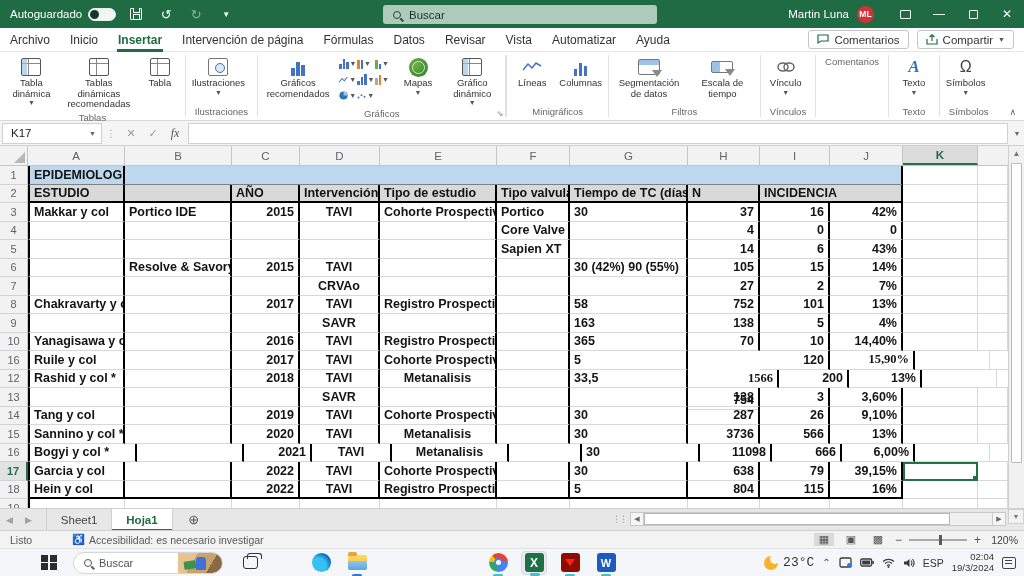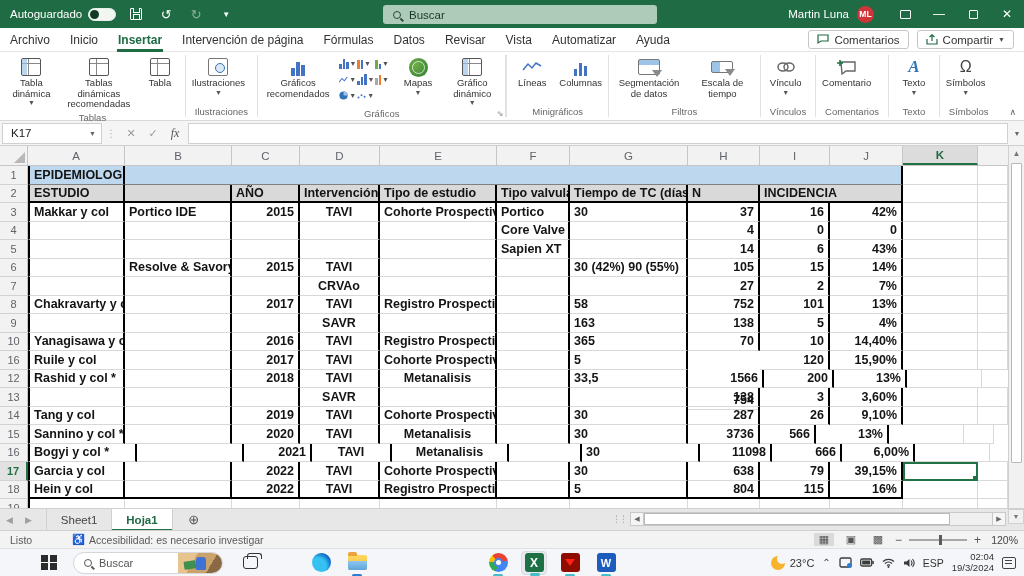--- a/index.html
+++ b/index.html
@@ -155,21 +155,21 @@
   .chrome { width:19px; height:19px; border-radius:50%; background:conic-gradient(from -40deg, #ea4335 0 33%, #4285f4 33% 66%, #34a853 66% 87%, #fbbc05 87%); position:relative; }
   .chrome:after { content:""; position:absolute; inset:5px; background:#fff; border-radius:50%; border:2px solid #4285f4; }
   .xltile { width:19px; height:19px; background:#1e7145; border-radius:3px; color:#fff; font-weight:bold; font-size:12px; display:flex; align-items:center; justify-content:center; }
   .pdftile { width:19px; height:19px; background:#8f0d00; border-radius:3px; position:relative; display:flex; align-items:center; justify-content:center; }
   .pdftile i { width:0; height:0; border-left:5px solid transparent; border-right:5px solid transparent; border-top:7px solid #ff2116; }
   .pdftile i:after { content:""; }
   .wdtile { width:19px; height:19px; background:#1d5bbf; border-radius:3px; color:#fff; font-weight:bold; font-size:11px; display:flex; align-items:center; justify-content:center; }
   .tb-right2 { margin-left:auto; display:flex; align-items:center; gap:8px; padding-right:8px; color:#333; }
   .moon { width:14px; height:14px; border-radius:50%; background:#f7b32b; position:relative; }
   .moon:after { content:""; position:absolute; right:-2px; top:-2px; width:10px; height:10px; border-radius:50%; background:#f4f6f9; }
-  .temp { font-size:11px; color:#333; }
+  .temp { font-size:13px; color:#333;font-family:Liberation Mono, monospace; }
   .trayglyph { font-size:10px; color:#3a3a3a; }
   .clockstack { text-align:right; font-size:9.5px; line-height:10.5px; color:#333; }
   .notif { width:14px; height:12px; border:1.4px solid #444; border-radius:2px; position:relative; }
   .notif:after { content:""; position:absolute; left:2px; top:2px; width:7px; height:1.4px; background:#444; box-shadow:0 3px 0 #444; }
 </style>
 </head>
 <body>
 
 <div id="stage">
 
@@ -425,31 +425,20 @@
               </svg>
             </div>
           <span class="lbl">Vínculo</span>
             <span class="chev">▼</span>
         </div>
       </div>
       <div class="glabel">Vínculos</div>
     </div>
     <div class="rdiv"></div>
     <div class="rgroup">
-      <div class="gbody">
-        <div class="bigbtn wide2">
-          <div class="bic">
-              <svg width="20" height="16" viewBox="0 0 20 16">
-                <path d="M4 3h14v9H9l-4 3z" fill="none" stroke="#666" stroke-width="1.4"></path>
-                <path d="M3 1v6M0 4h6" stroke="#217346" stroke-width="1.6"></path>
-              </svg>
-            </div>
-          <span class="lbl">Comentario</span>
-        </div>
-      </div>
       <div class="glabel">Comentarios</div>
     </div>
     <div class="rdiv"></div>
     <div class="rgroup">
       <div class="gbody">
         <div class="bigbtn">
           <div class="bic">
               <span style="font-family:'Liberation Serif',serif;font-style:italic;font-weight:bold;font-size:17px;color:#2e75b6;">A</span>
             </div>
           <span class="lbl">Texto</span>
@@ -649,34 +638,34 @@
           <div class="rn">16</div>
           <div class="c first" style="width: 97px;">Ruile y col</div>
           <div class="c " style="width: 107px;"></div>
           <div class="c  al-r" style="width: 68px;">2017</div>
           <div class="c  al-c" style="width: 80px;">TAVI</div>
           <div class="c " style="width: 117px;">Cohorte Prospectivo</div>
           <div class="c " style="width: 73px;"></div>
           <div class="c " style="width: 118px;">5</div>
           <div class="c  al-r" style="width: 72px; margin-top: 40px;">754</div>
           <div class="c  al-r" style="width: 70px;">120</div>
-          <div class="c  al-r" style="width: 73px;">15,90%</div>
+          <div class="c  al-r" style="width: 85px; font-family: Liberation Serif, serif;">15,90%</div>
           <div class="c thin" style="width: 75px;"></div>
           <div class="c thin" style="width: 30px;"></div>
         </div>
         <div class="grow">
           <div class="rn">12</div>
           <div class="c first" style="width: 97px;">Rashid y col *</div>
           <div class="c " style="width: 107px;"></div>
           <div class="c  al-r" style="width: 68px;">2018</div>
           <div class="c  al-c" style="width: 80px;">TAVI</div>
           <div class="c  al-c" style="width: 117px;">Metanalisis</div>
           <div class="c " style="width: 73px;"></div>
           <div class="c " style="width: 118px;">33,5</div>
-          <div class="c  al-r" style="width: 76px;">1566</div>
+          <div class="c  al-r" style="width: 91px; font-family: Liberation Serif, serif;">1566</div>
           <div class="c  al-r" style="width: 70px;">200</div>
           <div class="c  al-r" style="width: 73px;">13%</div>
           <div class="c thin" style="width: 75px;"></div>
           <div class="c thin" style="width: 30px;"></div>
         </div>
         <div class="grow">
           <div class="rn">13</div>
           <div class="c first" style="width: 97px;"></div>
           <div class="c " style="width: 107px;"></div>
           <div class="c  al-r" style="width: 68px;"></div>
@@ -708,21 +697,21 @@
         <div class="grow">
           <div class="rn">15</div>
           <div class="c first" style="width: 97px;">Sannino y col *</div>
           <div class="c " style="width: 107px;"></div>
           <div class="c  al-r" style="width: 68px;">2020</div>
           <div class="c  al-c" style="width: 80px;">TAVI</div>
           <div class="c  al-c" style="width: 117px;">Metanalisis</div>
           <div class="c " style="width: 73px;"></div>
           <div class="c " style="width: 118px;">30</div>
           <div class="c  al-r" style="width: 72px;">3736</div>
-          <div class="c  al-r" style="width: 56px; text-align: center;">566</div>
+          <div class="c  al-r" style="width: 70px; text-align: center;">566</div>
           <div class="c  al-r" style="width: 73px;">13%</div>
           <div class="c thin" style="width: 75px;"></div>
           <div class="c thin" style="width: 30px;"></div>
         </div>
         <div class="grow">
           <div class="rn">16</div>
           <div class="c first" style="width: 109px;">Bogyi y col *</div>
           <div class="c " style="width: 107px;"></div>
           <div class="c  al-r" style="width: 68px;">2021</div>
           <div class="c  al-c" style="width: 80px;">TAVI</div>

